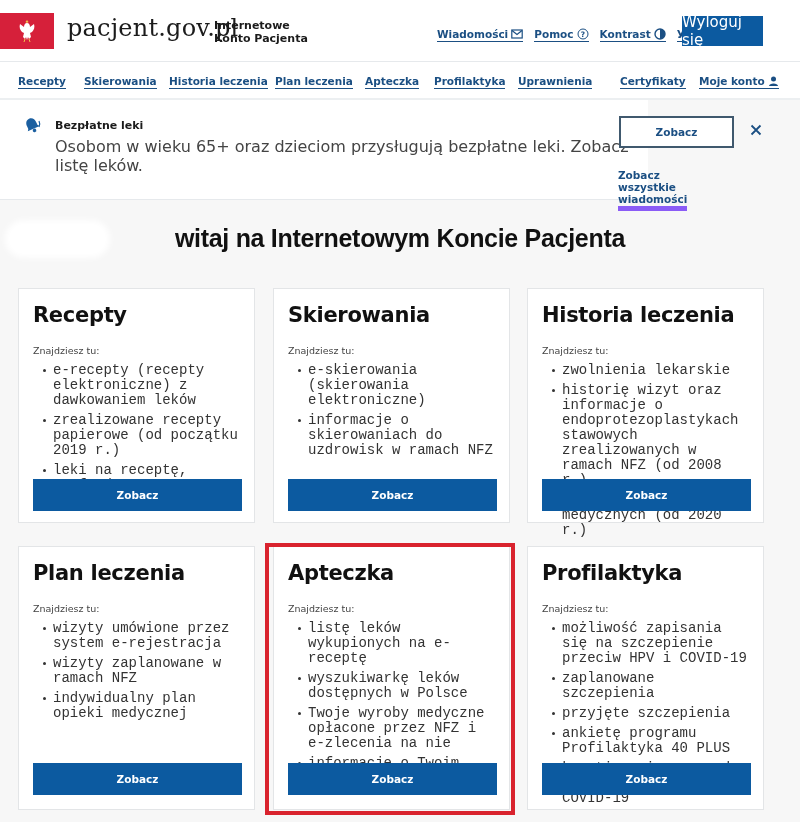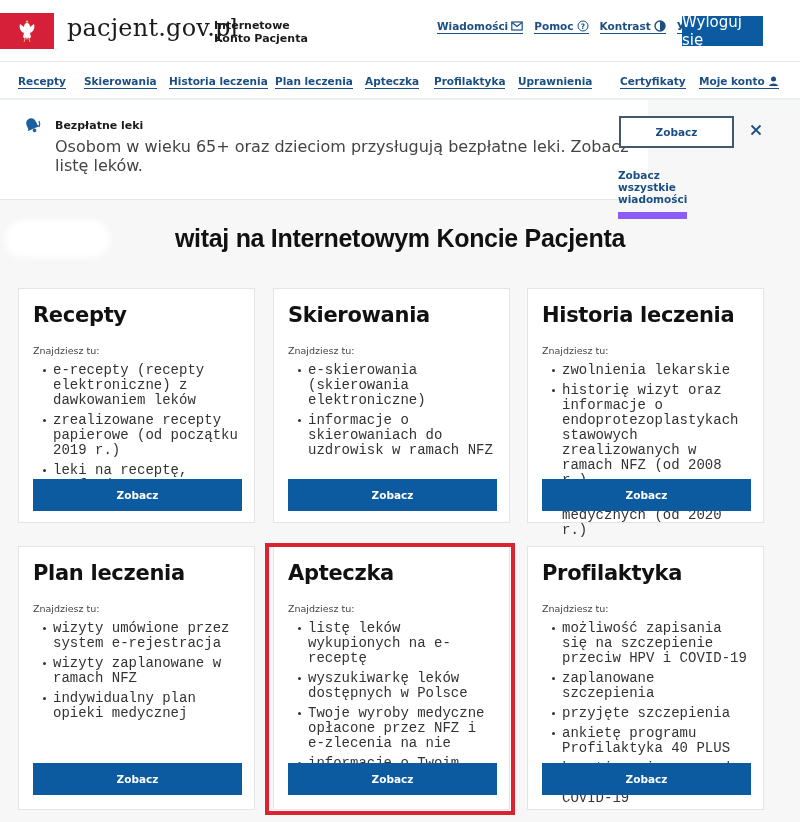--- a/index.html
+++ b/index.html
@@ -5,38 +5,38 @@
   * { box-sizing: border-box; margin: 0; padding: 0; }
   html, body { width: 800px; height: 822px; overflow: hidden; background: #f7f7f7; }
   body { font-family: "DejaVu Sans", "Liberation Sans", sans-serif; color: #1b1b1b; position: relative; }
 
   
   .header { position: absolute; left: 0; top: 0; width: 800px; height: 62px; background: #fff; border-bottom: 1px solid #e6e9ec; }
   .logo-box { position: absolute; left: 0; top: 13px; width: 54px; height: 36px; background: #d6203a; display: flex; align-items: center; justify-content: center; }
   .eagle { width: 22px; height: 26px; }
   .brand { position: absolute; left: 67px; top: 14px; font-family: "DejaVu Serif", "Liberation Serif", serif; font-size: 24px; color: #1b1b1b; letter-spacing: 0.2px; }
   .brand-sub { position: absolute; left: 214px; top: 19px; font-size: 11px; line-height: 13px; color: #1b1b1b; font-weight: bold; }
-  .top-links { position: absolute; top: 20px; left: 437px; display: flex; align-items: center; font-size: 10.5px; font-weight: bold; color: #1b4f83; }
+  .top-links { position: absolute; top: 28px; left: 437px; display: flex; align-items: center; font-size: 10.5px; font-weight: bold; color: #1b4f83; }
   .top-link { display: flex; align-items: center; gap: 3px; border-bottom: 1px solid #1b4f83; padding-bottom: 1px; margin-right: 11px; cursor: pointer; }
   .top-link svg { width: 12px; height: 12px; }
   .logout-btn { position: absolute; left: 682px; top: 16px; width: 81px; height: 30px; background: #0c5aa0; color: #fff; font-size: 15px; font-weight: normal; display: flex; align-items: center; justify-content: center; cursor: pointer; }
 
   
   .nav { position: absolute; left: 0; top: 62px; width: 800px; height: 38px; background: #fff; border-bottom: 2px solid #eceff1; }
   .nav-item { position: absolute; top: 13px; font-size: 10.5px; font-weight: bold; color: #1b4f83; border-bottom: 1px solid #1b4f83; padding-bottom: 1px; cursor: pointer; white-space: nowrap; display: flex; align-items: center; gap: 3px; }
   .nav-item svg { width: 11px; height: 11px; }
 
   
   .notice { position: absolute; left: 0; top: 100px; width: 648px; height: 100px; background: #fff; border-bottom: 1px solid #e6e9ec; }
   .bell { position: absolute; left: 22px; top: 15px; width: 20px; height: 20px; }
   .notice-title { position: absolute; left: 55px; top: 19px; font-size: 11px; font-weight: bold; color: #1b1b1b; }
   .notice-text { position: absolute; left: 55px; top: 37px; font-size: 16px; color: #444; }
   .notice-btn { position: absolute; left: 619px; top: 16px; width: 115px; height: 32px; border: 2px solid #40596e; background: #fff; color: #1b4f83; font-size: 10.5px; font-weight: bold; display: flex; align-items: center; justify-content: center; cursor: pointer; }
   .notice-close { position: absolute; left: 748px; top: 22px; width: 16px; height: 16px; cursor: pointer; }
-  .notice-all { position: absolute; left: 618px; top: 69px; font-size: 10.5px; font-weight: bold; color: #1b4f83; border-bottom: 7px solid #8b5cf6; padding-bottom: 7px; cursor: pointer; }
+  .notice-all { position: absolute; left: 618px; top: 69px; font-size: 10.5px; font-weight: bold; color: #1b4f83; border-bottom: 5px solid #8b5cf6; padding-bottom: 1px; cursor: pointer; }
 
   
   .name-blur { position: absolute; left: 5px; top: 220px; width: 105px; height: 38px; background: #ffffff; border-radius: 20px; filter: blur(3px); }
   .welcome { position: absolute; left: 0; top: 224px; width: 800px; text-align: center; font-family: "Liberation Sans", sans-serif; font-size: 25px; font-weight: bold; color: #111; letter-spacing: -0.3px; }
 
   
   .card { position: absolute; width: 237px; background: #fff; border: 1px solid #e3e5e7; }
   .card-title { position: absolute; left: 14px; top: 14px; font-size: 21px; font-weight: bold; color: #111; letter-spacing: -0.3px; }
   .card-intro { position: absolute; left: 14px; top: 56px; font-size: 9.5px; color: #444; }
   .card-list { position: absolute; left: 22px; top: 74px; right: 8px; list-style: none; font-size: 14px; line-height: 15px; color: #333; font-family: Liberation Mono, monospace; }

